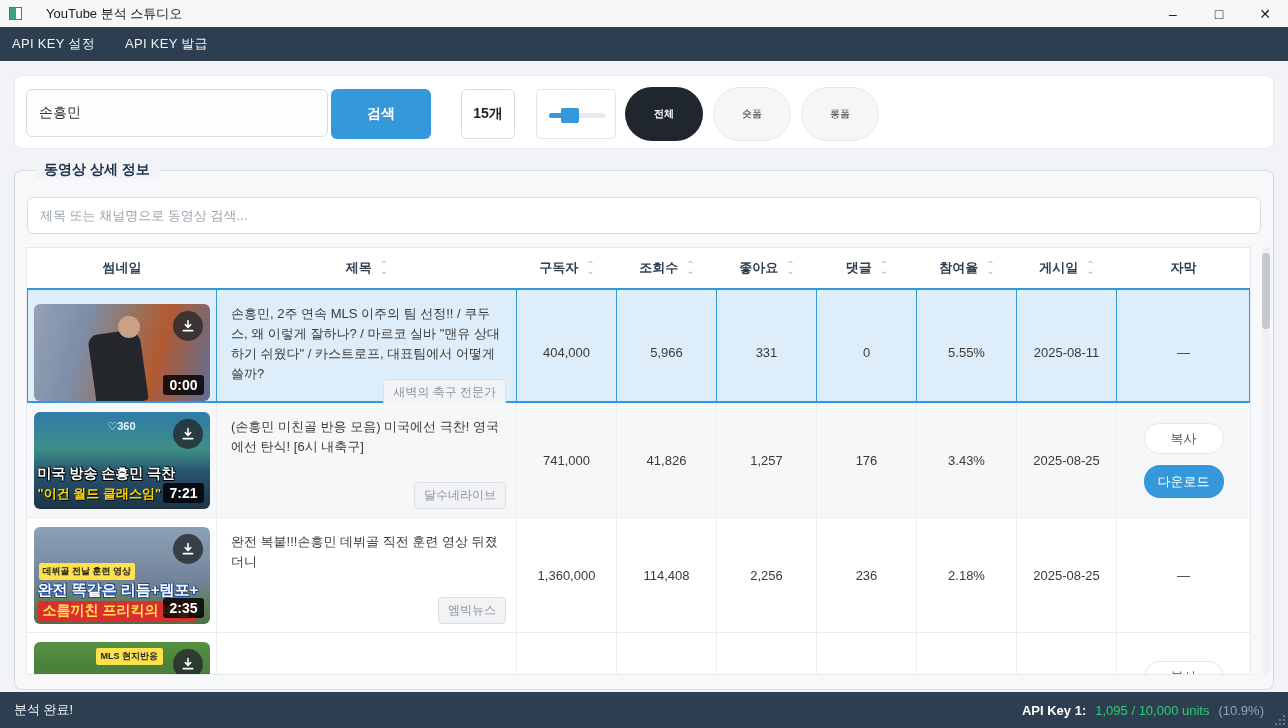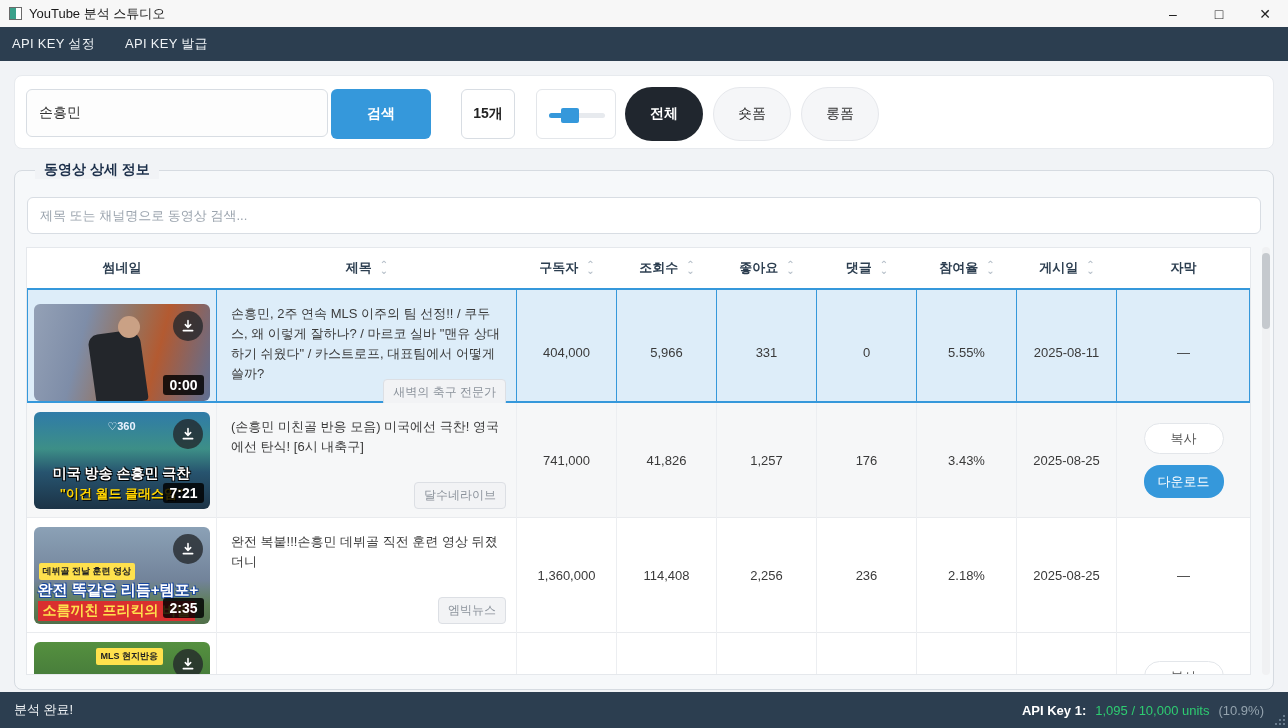--- a/index.html
+++ b/index.html
@@ -5,21 +5,21 @@
   * { margin:0; padding:0; box-sizing:border-box; }
   html,body { width:1288px; height:728px; overflow:hidden;
     font-family:"Liberation Sans","DejaVu Sans",sans-serif; }
   body { background:#f1f3f6; position:relative; }
 
   
   .titlebar { position:absolute; left:0; top:0; width:1288px; height:27px;
     background:#f7f7f7; display:flex; align-items:center; }
   .app-icon { width:13px; height:13px; margin:0 7px 0 9px; border:1px solid #6a6a6a;
     background:linear-gradient(90deg,#3aa08a 0 55%,#ffffff 55% 100%); }
-  .app-title { font-size:13px; color:#1a1a1a; }
+  .app-title { font-size:13px; color:#1a1a1a;margin-left:17px; }
   .win-controls { margin-left:auto; display:flex; height:100%; }
   .win-btn { width:46px; height:100%; display:flex; align-items:center; justify-content:center;
     font-size:14px; color:#222; }
 
   
   .menubar { position:absolute; left:0; top:27px; width:1288px; height:34px;
     background:#2c3e50; display:flex; align-items:center; padding-left:12px; gap:30px; }
   .menu-item { color:#eef2f5; font-size:13px; letter-spacing:.3px; }
 
   
@@ -36,21 +36,21 @@
     align-items:center; justify-content:center; font-size:14px; font-weight:600; color:#222; }
   .slider-box { position:absolute; left:521px; top:13px; width:80px; height:50px;
     background:#fff; border:1px solid #e3e6ea; border-radius:6px; }
   .slider-track { position:absolute; left:12px; top:23px; width:56px; height:5px;
     background:#e7eaee; border-radius:3px; }
   .slider-fill { position:absolute; left:0; top:0; width:18px; height:5px;
     background:#3598db; border-radius:3px; }
   .slider-handle { position:absolute; left:12px; top:-5px; width:18px; height:15px;
     background:#3598db; border-radius:2px; }
   .pill { position:absolute; top:11px; height:54px; width:78px; border-radius:27px;
-    display:flex; align-items:center; justify-content:center; font-size:14px; }
+    display:flex; align-items:center; justify-content:center; font-size:10px; }
   .pill-active { left:610px; background:#20262e; color:#fff; font-weight:bold; }
   .pill-plain { background:#f5f6f8; border:1px solid #e6e8ec; color:#333; }
 
   
   .groupbox { position:absolute; left:14px; top:170px; width:1260px; height:520px;
     border:1px solid #d6dbe1; border-radius:8px; background:#f6f8fa; }
   .legend { position:absolute; left:20px; top:-10px; background:#f1f3f6; padding:0 9px;
     font-size:14px; font-weight:bold; color:#1c2f4a; }
   .filter-input { position:absolute; left:12px; top:26px; width:1234px; height:37px;
     border:1px solid #d8dde3; border-radius:6px; background:#fff; font-size:13px;
@@ -77,21 +77,21 @@
   .row-clip .cell { height:115px; }
 
   
   .thumb-cell { padding:9px 6px; }
   .thumb { position:relative; width:176px; height:97px; border-radius:6px; overflow:hidden; }
   .thumb-1 { background:linear-gradient(105deg,#94a1b6 0%,#7e8da8 28%,#97725c 52%,#b35a31 68%,#5d6f94 100%); }
   .thumb-1 .silhouette { position:absolute; left:58px; top:28px; width:52px; height:72px;
     background:#23262b; border-radius:10px 14px 4px 4px; transform:rotate(-8deg); }
   .thumb-1 .head { position:absolute; left:84px; top:12px; width:22px; height:22px;
     border-radius:50%; background:#caa185; }
-  .thumb-2 { background:linear-gradient(180deg,#2f7ba8 0%,#3d8f87 38%,#27546f 62%,#1c3346 100%);text-align:center; }
+  .thumb-2 { background:linear-gradient(180deg,#2f7ba8 0%,#3d8f87 38%,#27546f 62%,#1c3346 100%); }
   .thumb-3 { background:linear-gradient(180deg,#8ba1b6 0%,#72839a 55%,#5d7e55 80%,#516f4a 100%); }
   .thumb-4 { background:linear-gradient(180deg,#55903f 0%,#3e7038 60%,#2e5730 100%); }
   .dl-btn { position:absolute; top:7px; right:7px; width:30px; height:30px; border-radius:50%;
     background:rgba(35,38,42,.78); display:flex; align-items:center; justify-content:center; }
   .duration { position:absolute; right:6px; bottom:6px; background:rgba(0,0,0,.82);
     color:#fff; font-weight:bold; font-size:14px; padding:2px 6px; border-radius:3px; }
   .t-logo { position:absolute; top:8px; left:50%; transform:translateX(-50%);
     color:#eaf2ff; font-size:11px; font-weight:bold; }
   .t-line1 { position:absolute; left:4px; bottom:26px; width:168px; color:#fff;
     font-weight:bold; font-size:14px; text-shadow:1px 1px 0 #000,-1px 1px 0 #000,1px -1px 0 #000;

